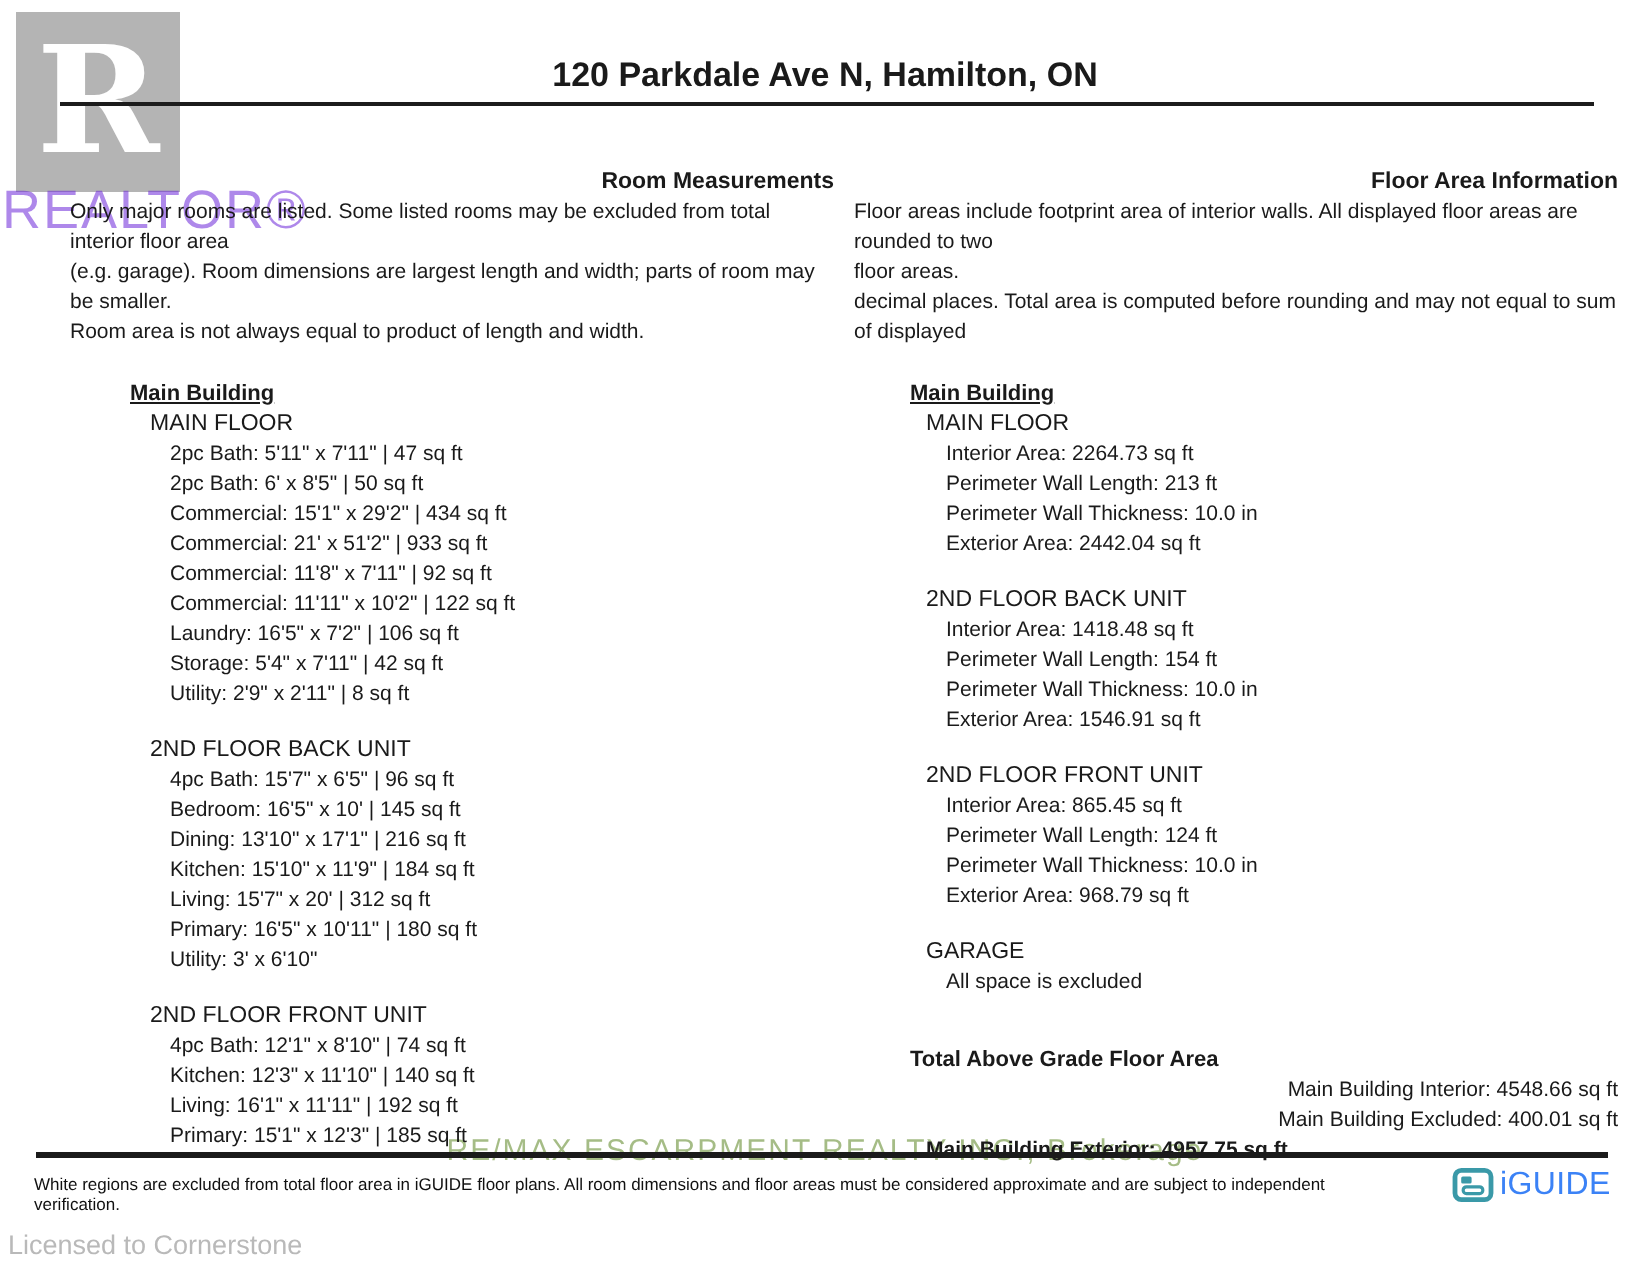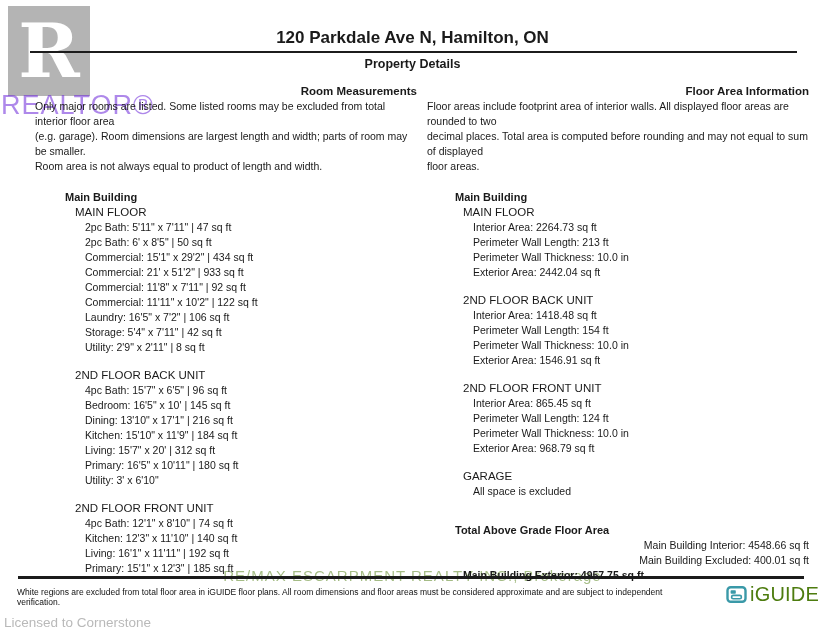--- a/index.html
+++ b/index.html
@@ -45,21 +45,21 @@
     position:absolute; top:57px; left:0; width:100%; text-align:center;
     font-size:12.5px; font-weight:bold; z-index:3;
   }
 
   
   .col { position:absolute; top:84px; z-index:3; }
   .col-left  { left:35px;  width:382px; }
   .col-right { left:427px; width:382px; }
   .col-heading { font-size:11.5px; font-weight:bold; line-height:15px;text-align:right; }
   .desc-line { font-size:10.5px; line-height:15px; }
-  .building-name { font-size:11px; font-weight:bold; line-height:15px; margin-top:16px; }
+  .building-name { font-size:11px; font-weight:bold; line-height:15px; margin-top:16px;text-decoration:underline; }
   .floor-name { font-size:11.5px; line-height:15px; }
   .floor-block { margin-top:13px; }
   .floor-block.first { margin-top:0; }
   .room-line, .stat-line { font-size:10.5px; line-height:15px; }
 
   .col-left .building-name { margin-left:30px; }
   .col-left .floor-name    { margin-left:40px; }
   .col-left .room-line     { margin-left:50px; }
 
   .col-right .building-name { margin-left:28px; }
@@ -82,36 +82,35 @@
   }
   .footer-disclaimer {
     position:absolute; top:587px; left:17px; width:680px;
     font-size:8.5px; color:#111111; z-index:3;
   }
   .iguide-logo {
     position:absolute; top:583px; left:726px; z-index:3;
     display:flex; align-items:center; gap:3px;
   }
   .iguide-text {
-    font-size:20px; color:#4d7c0f; letter-spacing:0.2px;
+    font-size:16px; color:#3b82f6; letter-spacing:0.2px;
   }
 </style>
 </head>
 <body>
 
 <div class="page">
 
   <div class="realtor-box">
     <span class="realtor-r">R</span>
   </div>
   <div class="realtor-text">REALTOR®</div>
 
   <div class="header-title">120 Parkdale Ave N, Hamilton, ON</div>
   <div class="header-rule"></div>
-  <div class="header-subtitle">Property Details</div>
 
   <div class="col col-left">
     <div class="col-heading">Room Measurements</div>
     <div>
         <div class="desc-line">Only major rooms are listed. Some listed rooms may be excluded from total interior floor area</div>
         <div class="desc-line">(e.g. garage). Room dimensions are largest length and width; parts of room may be smaller.</div>
         <div class="desc-line">Room area is not always equal to product of length and width.</div>
       </div>
     <div class="building-name">Main Building</div>
 
@@ -151,22 +150,22 @@
           <div class="room-line">Living: 16'1" x 11'11" | 192 sq ft</div>
           <div class="room-line">Primary: 15'1" x 12'3" | 185 sq ft</div>
         </div>
     </div>
   </div>
 
   <div class="col col-right">
     <div class="col-heading">Floor Area Information</div>
     <div>
         <div class="desc-line">Floor areas include footprint area of interior walls. All displayed floor areas are rounded to two</div>
+        <div class="desc-line">floor areas.</div>
         <div class="desc-line">decimal places. Total area is computed before rounding and may not equal to sum of displayed</div>
-        <div class="desc-line">floor areas.</div>
       </div>
     <div class="building-name">Main Building</div>
 
     <div class="floor-block first">
       <div class="floor-name">MAIN FLOOR</div>
       <div>
           <div class="stat-line">Interior Area: 2264.73 sq ft</div>
           <div class="stat-line">Perimeter Wall Length: 213 ft</div>
           <div class="stat-line">Perimeter Wall Thickness: 10.0 in</div>
           <div class="stat-line">Exterior Area: 2442.04 sq ft</div>

